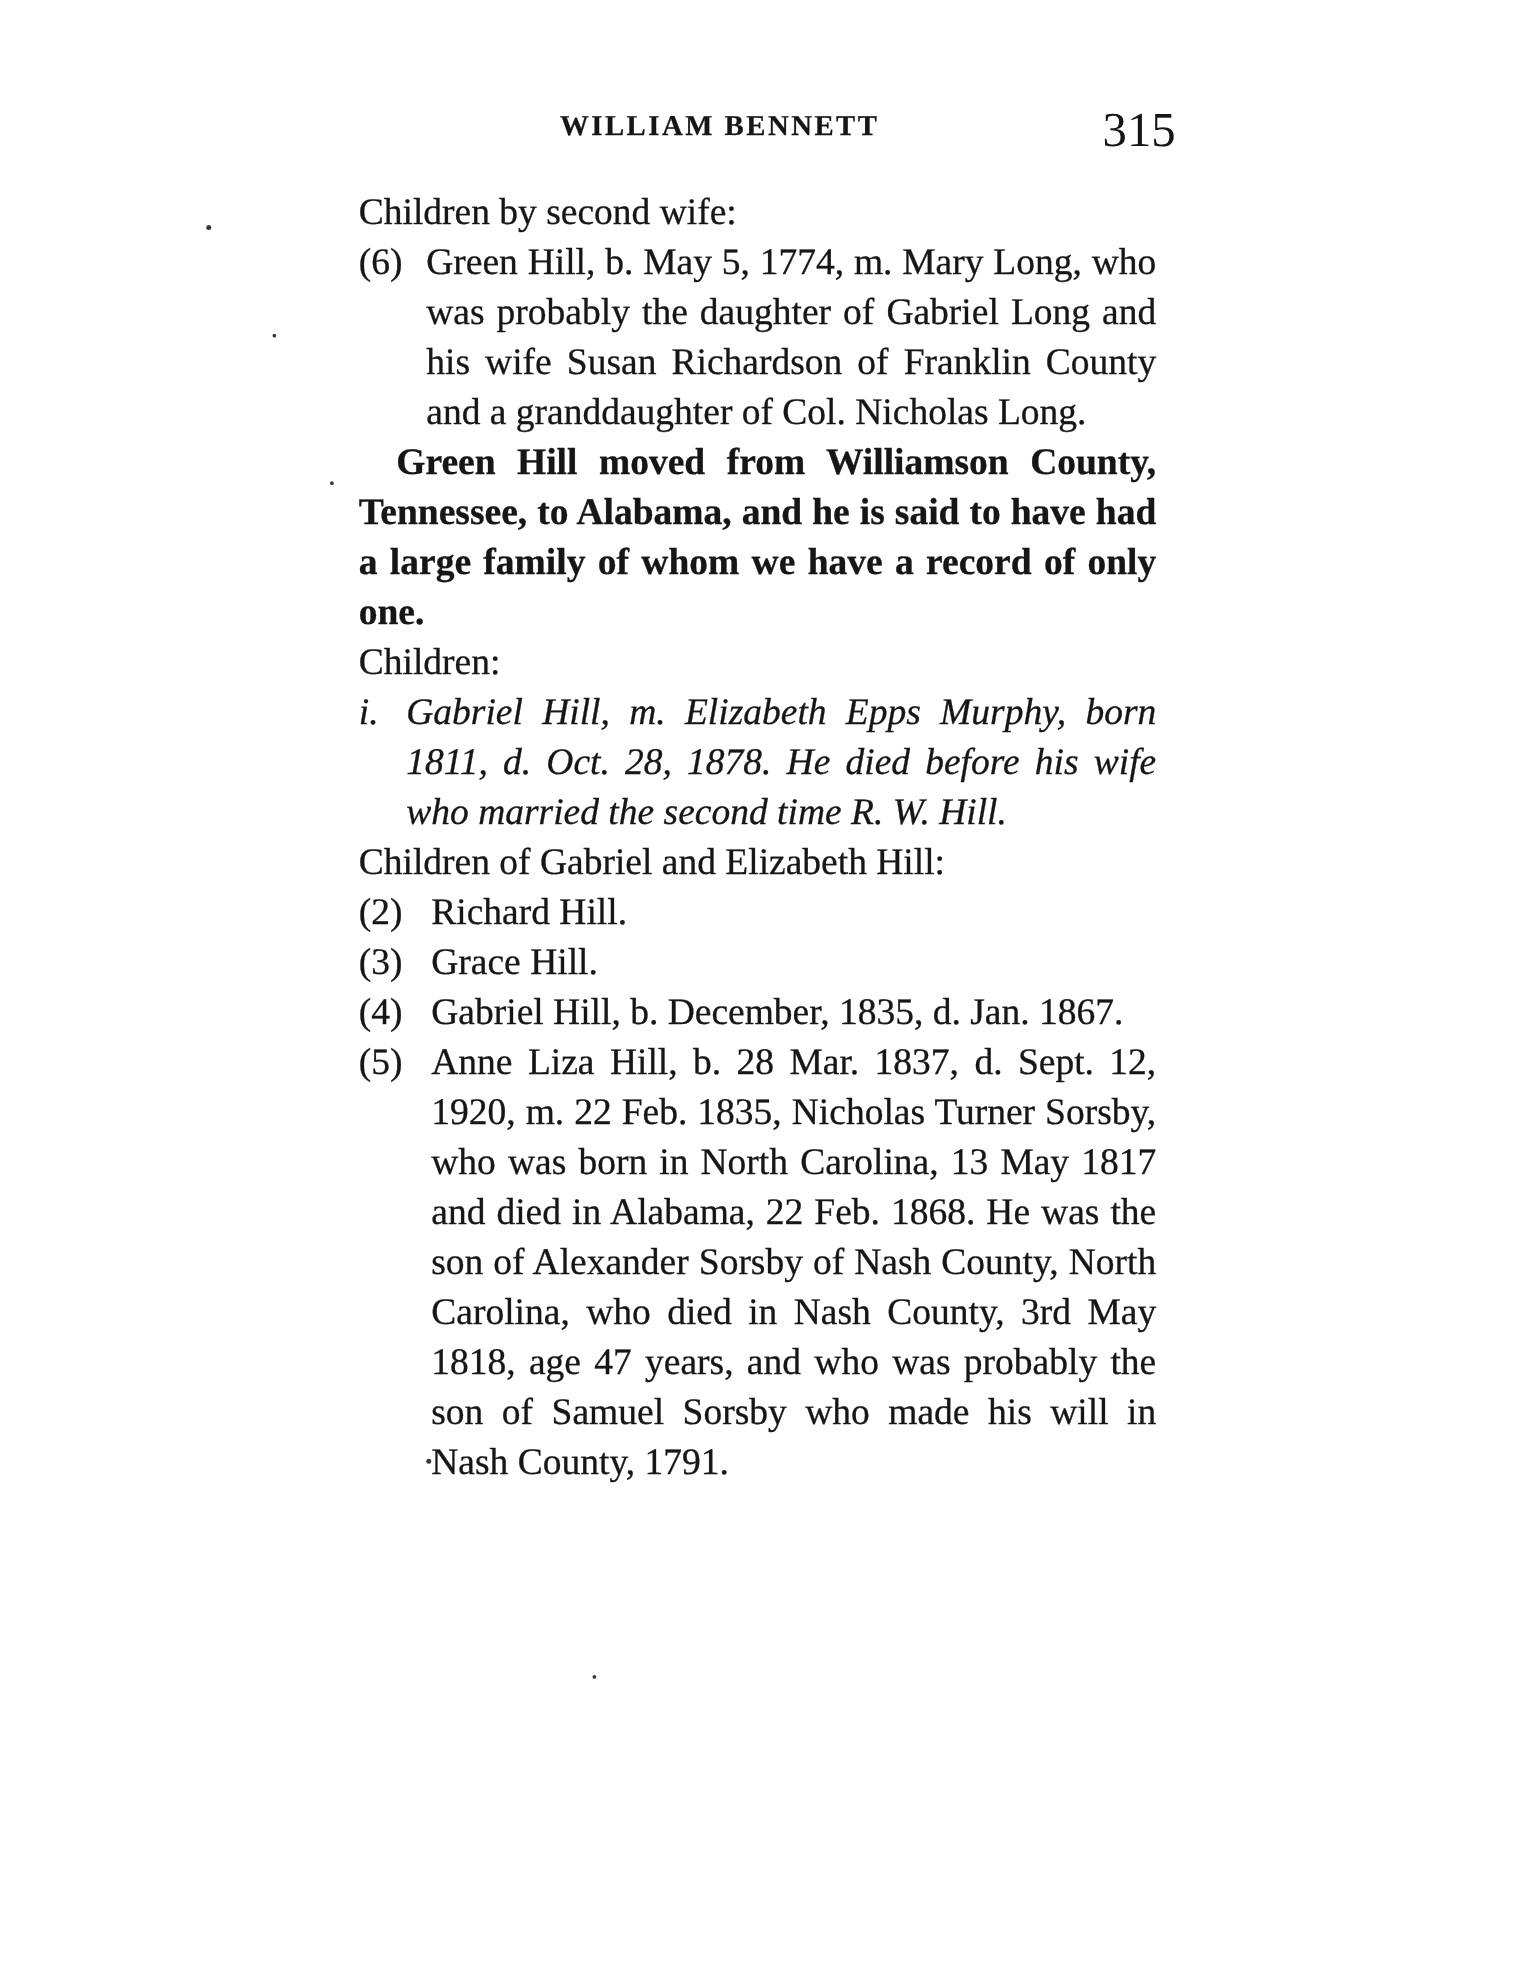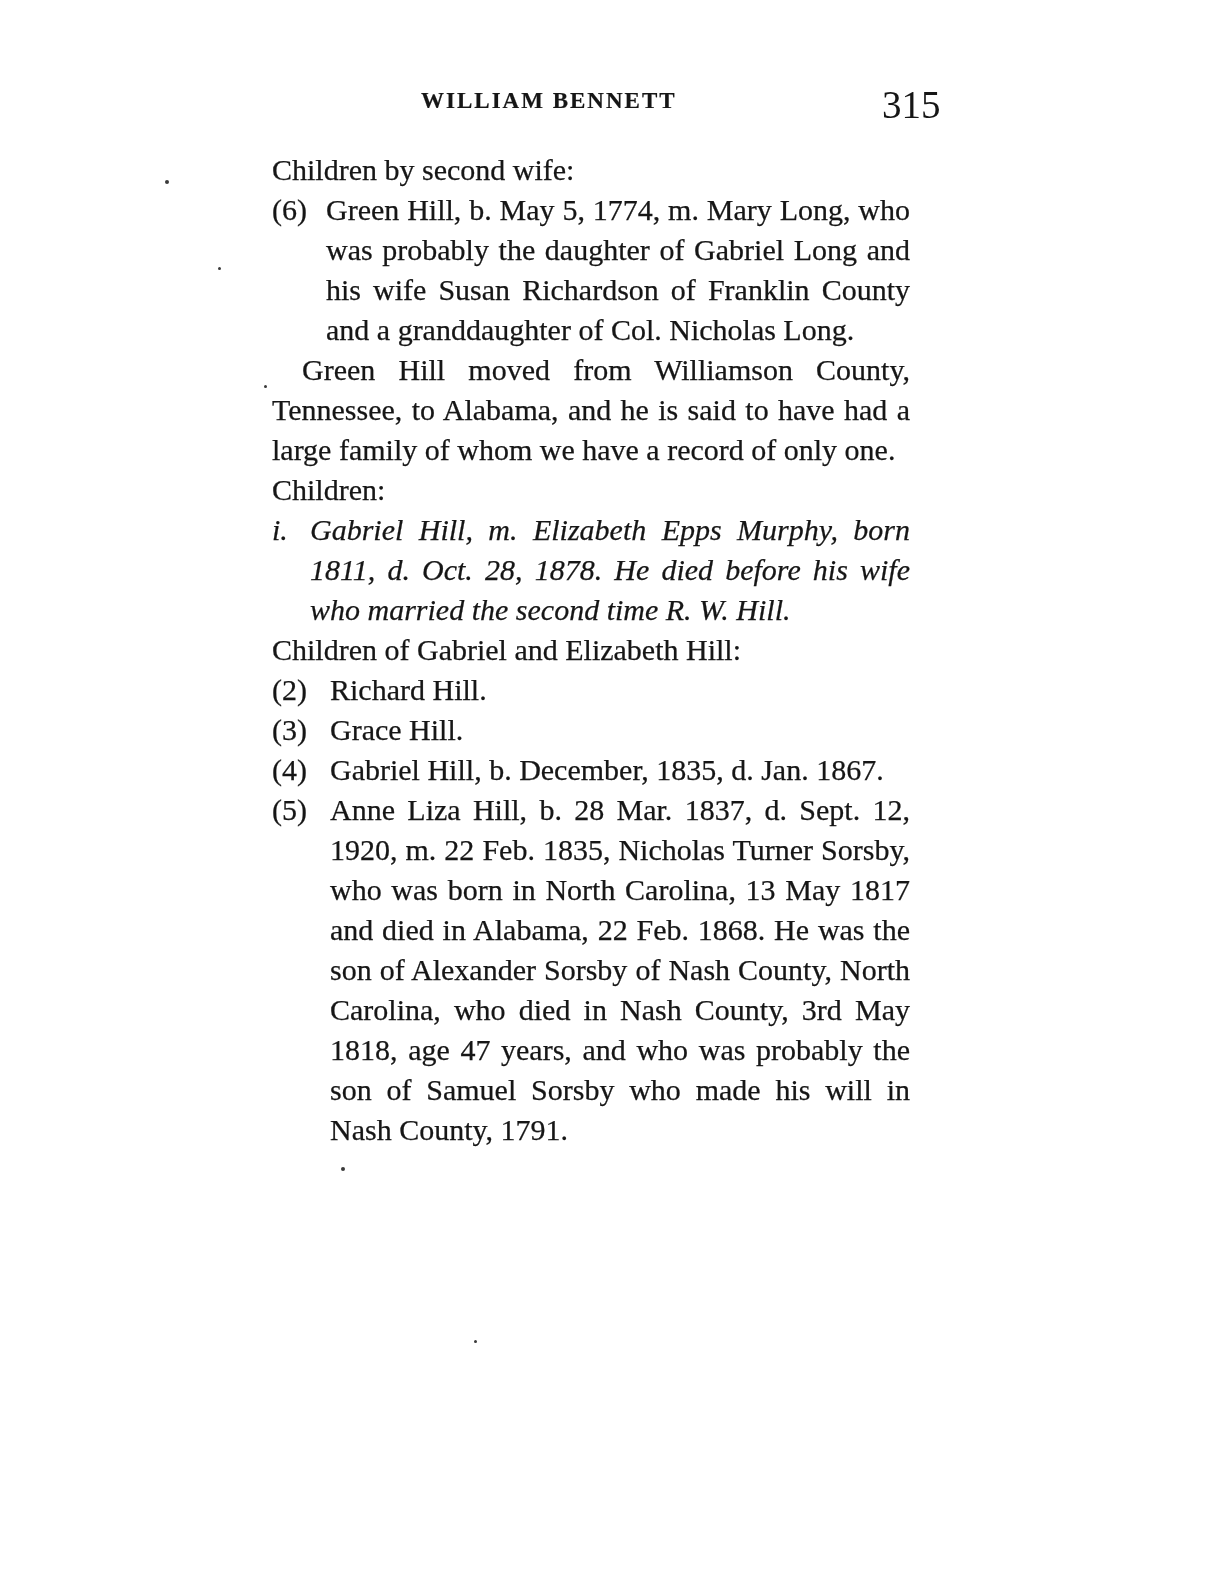--- a/index.html
+++ b/index.html
@@ -11,57 +11,58 @@
     position: relative;
     width: 1224px;
     height: 1584px;
     background: #ffffff;
     color: #161616;
     font-family: "Liberation Serif", "DejaVu Serif", serif;
     overflow: hidden;
   }
   .running-title {
     position: absolute;
-    left: 421px;
+    left: 448px;
     top: 88px;
     font-size: 23px;
     font-weight: bold;
     letter-spacing: 2px;
     white-space: nowrap;
     -webkit-text-stroke: 0.2px #161616;
   }
   .page-number {
     position: absolute;
     left: 882px;
     top: 82px;
     font-size: 39px;
     white-space: nowrap;
   }
   .content {
     position: absolute;
-    left: 272px;
+    left: 287px;
     top: 150px;
     width: 638px;
     font-size: 30px;
     line-height: 40px;
     -webkit-text-stroke: 0.25px #161616;
   }
   .content > div { margin: 0; }
   .justify { text-align: justify; }
 
   .item6 {
     margin-left: 24px;
     padding-left: 54px;
     text-indent: -54px;
   }
   .marker54 { display: inline-block; width: 54px; text-indent: 0; }
 
   .para {
     margin-left: 78px;
     text-indent: 30px;
+    font-weight: bold;
   }
   .children-label { margin-left: 78px; }
 
   .roman {
     margin-left: 78px;
     padding-left: 38px;
     text-indent: -38px;
     font-style: italic;
   }
   .marker38 { display: inline-block; width: 38px; text-indent: 0; }

